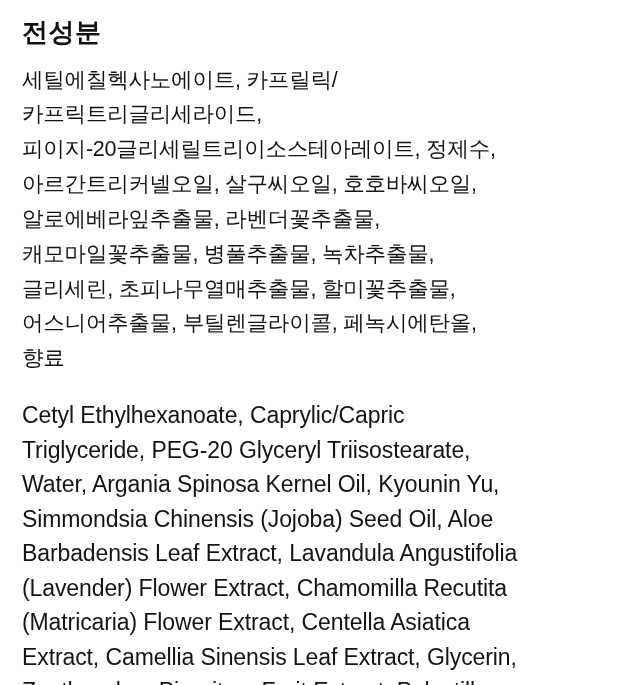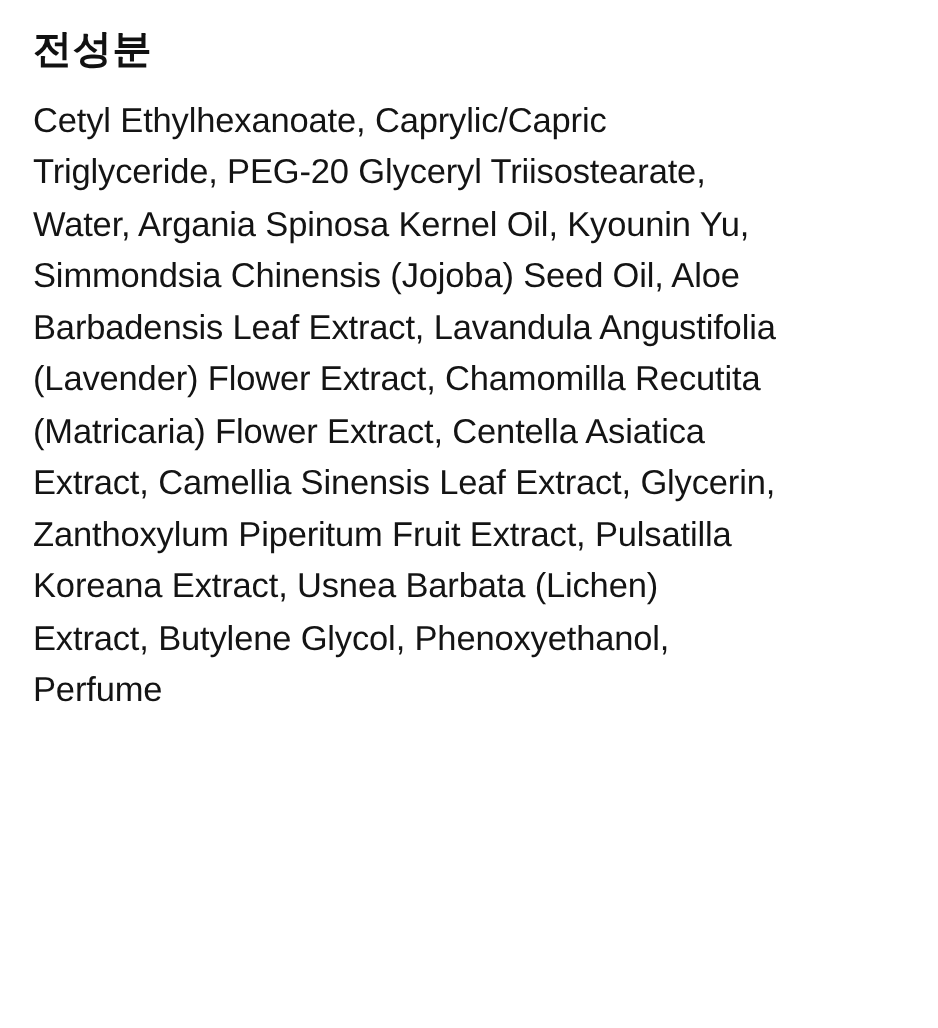--- a/index.html
+++ b/index.html
@@ -43,14 +43,15 @@
     color: #141414;
     margin: 0;
     letter-spacing: -0.1px;
   }
 </style>
 </head>
 <body>
 
 <div class="page">
   <h1 class="doc-title">전성분</h1>
+  <p class="ingredients-ko">세틸에칠헥사노에이트, 카프릴릭/카프릭트리글리세라이드, 피이지-20글리세릴트리이소스테아레이트, 정제수, 아르간트리커넬오일, 살구씨오일, 호호바씨오일, 알로에베라잎추출물, 라벤더꽃추출물, 캐모마일꽃추출물, 병풀추출물, 녹차추출물, 글리세린, 초피나무열매추출물, 할미꽃추출물, 어스니어추출물, 부틸렌글라이콜, 페녹시에탄올, 향료</p>
   <p class="ingredients-en">Cetyl Ethylhexanoate, Caprylic/Capric Triglyceride, PEG-20 Glyceryl Triisostearate, Water, Argania Spinosa Kernel Oil, Kyounin Yu, Simmondsia Chinensis (Jojoba) Seed Oil, Aloe Barbadensis Leaf Extract, Lavandula Angustifolia (Lavender) Flower Extract, Chamomilla Recutita (Matricaria) Flower Extract, Centella Asiatica Extract, Camellia Sinensis Leaf Extract, Glycerin, Zanthoxylum Piperitum Fruit Extract, Pulsatilla Koreana Extract, Usnea Barbata (Lichen) Extract, Butylene Glycol, Phenoxyethanol, Perfume</p>
 </div>
 
 </body></html>

